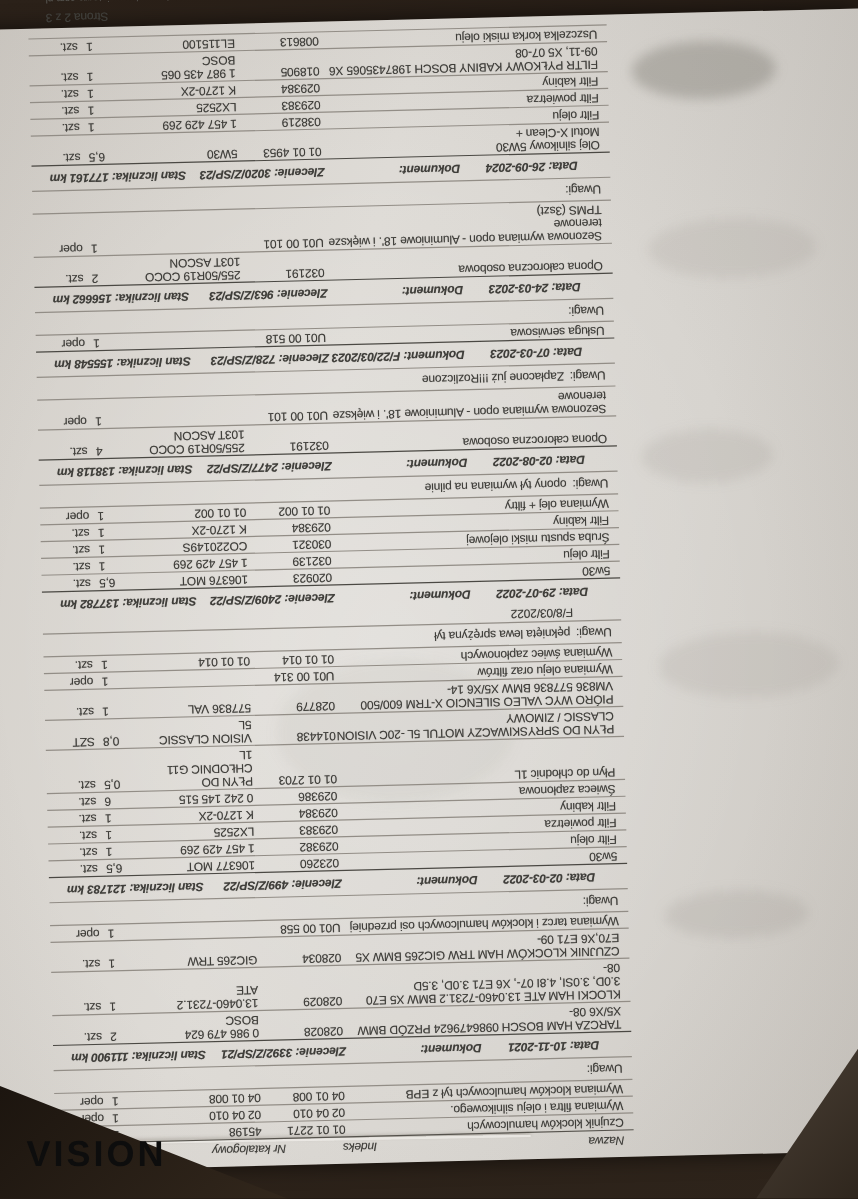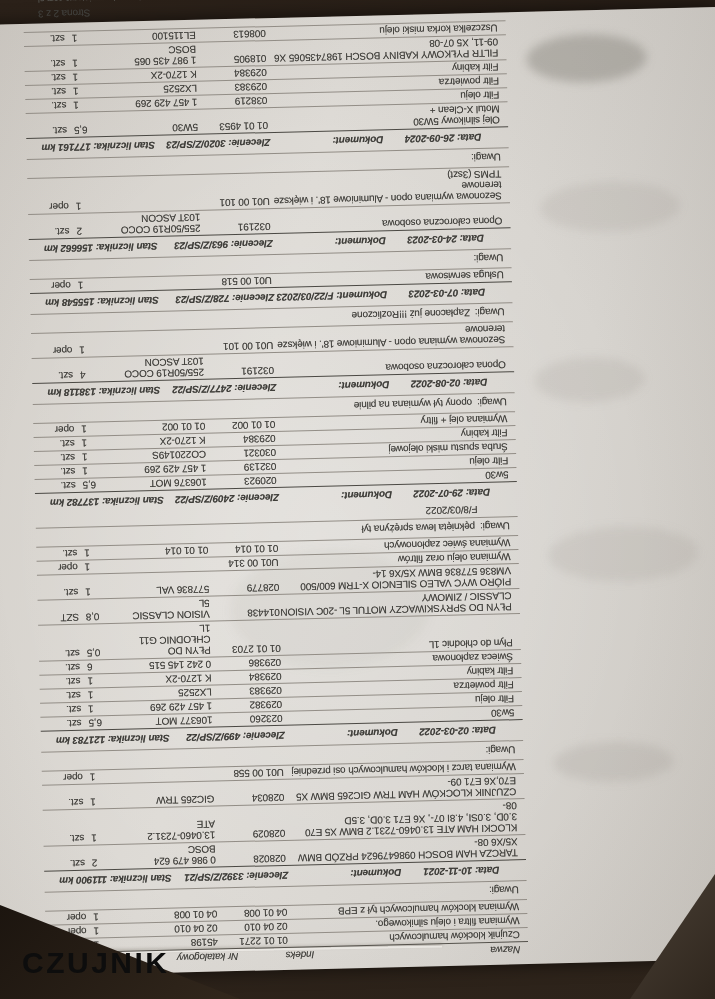--- a/index.html
+++ b/index.html
@@ -519,14 +519,14 @@
       <div class="footer">
         <div class="page-num">Strona 2 z 3</div>
         <div class="print-info">Wydrukowano z Integra ver. 7.7.2.01 h / nr lic. 967123485-00001D03-05. Integra Software / www.integra.com.pl</div>
       </div>
     </div>
   </div>
 
   <div class="corner corner-bl"></div>
   <div class="corner corner-br"></div>
 
-  <div class="watermark">CZUJNIK</div>
+  <div class="watermark">VISION</div>
 </div>
 
 </body></html>

